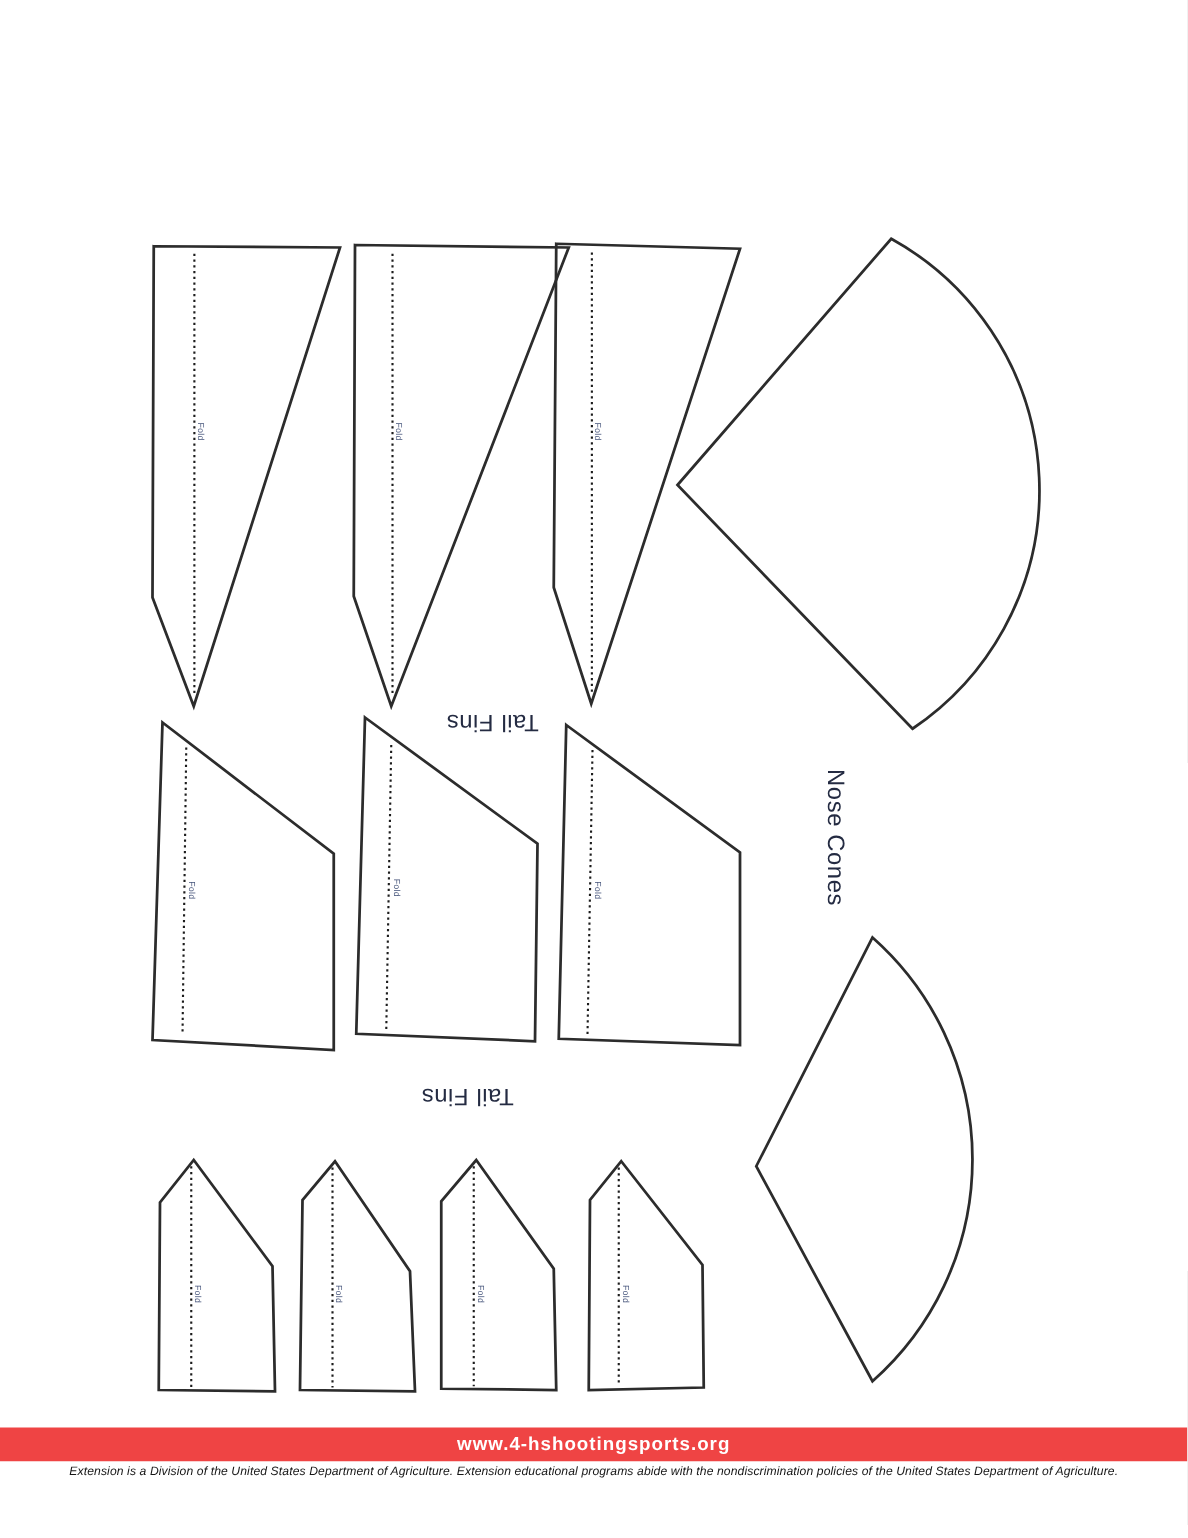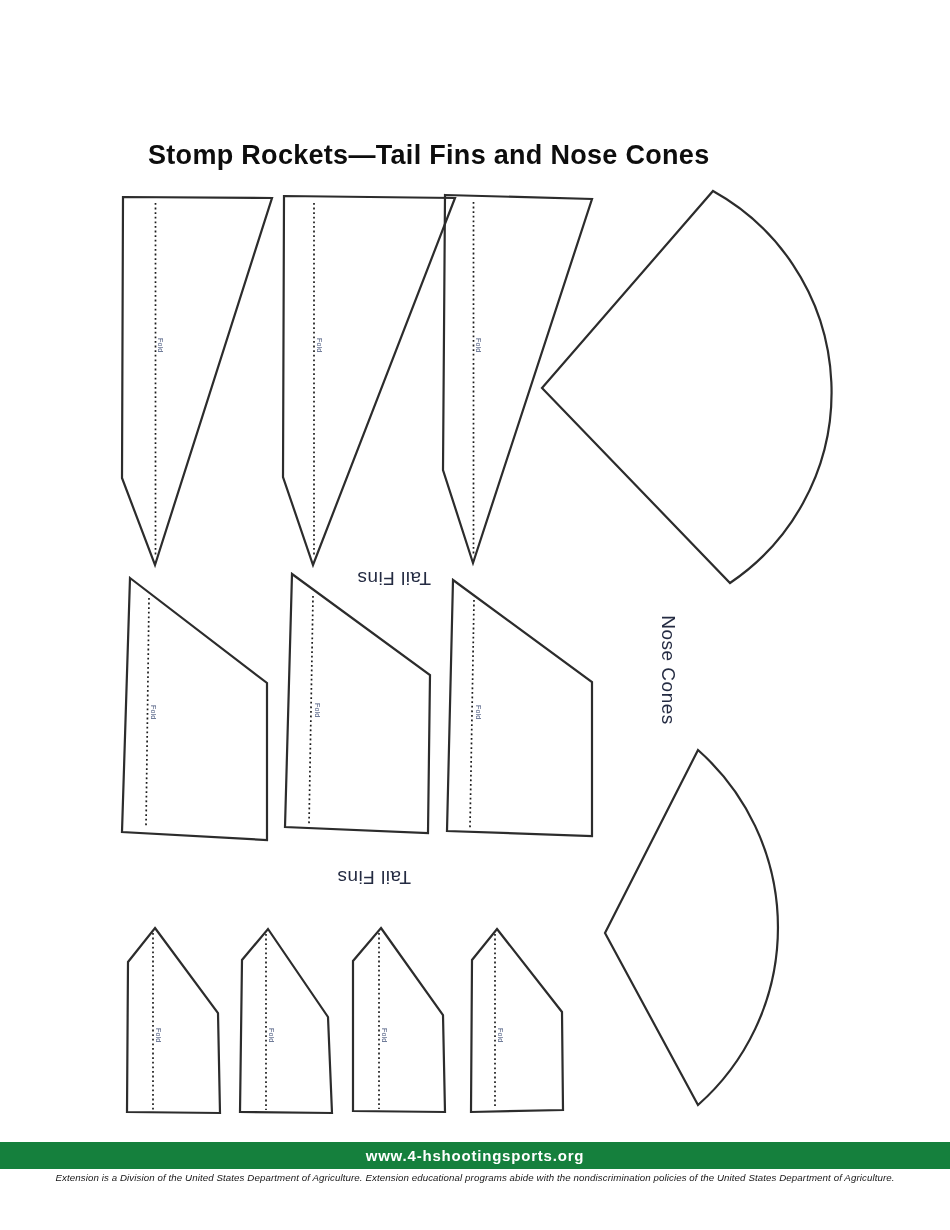--- a/index.html
+++ b/index.html
@@ -16,37 +16,36 @@
     font-size:27px;font-weight:bold;color:#0d0d0d;
     letter-spacing:0.3px;white-space:nowrap;
   }
   svg.templates{position:absolute;left:0;top:0;}
   svg .outline{fill:none;stroke:#2c2c2c;stroke-width:2.2;stroke-linejoin:miter;}
   svg .foldline{fill:none;stroke:#1c1c1c;stroke-width:1.7;stroke-dasharray:1.8 2.8;}
   svg .foldtext{font-family:"Liberation Sans",sans-serif;font-size:7px;fill:#44537a;letter-spacing:0.2px;}
   svg .sectionlabel{font-family:"Liberation Sans",sans-serif;font-size:19px;fill:#242b42;letter-spacing:0.5px;}
   .footer-bar{
     position:absolute;left:0;top:1142px;width:950px;height:27px;
-    background:#15803d;
+    background:#ef4444;
     display:flex;align-items:center;justify-content:center;
   }
   .footer-url{
     color:#ffffff;font-size:15px;font-weight:bold;letter-spacing:0.8px;
   }
   .footer-disclaimer{
     position:absolute;left:0;top:1172px;width:950px;
     text-align:center;font-size:9.7px;color:#161616;letter-spacing:0.1px;font-style:italic;
   }
 </style>
 </head>
 <body>
 
 <div class="page">
 
-  <div class="page-title">Stomp Rockets—Tail Fins and Nose Cones</div>
 
   <svg class="templates" width="950" height="1230" viewBox="0 0 950 1230" xmlns="http://www.w3.org/2000/svg">
 
     <polygon class="outline" points="123,197 272,198 155,565 122,478"></polygon>
     <line class="foldline" x1="155.5" y1="203" x2="155.5" y2="557"></line>
     <text class="foldtext" transform="translate(158,338) rotate(90)">Fold</text>
 
     <polygon class="outline" points="284,196 455,198 313,565 283,477"></polygon>
     <line class="foldline" x1="314" y1="203" x2="314" y2="557"></line>
     <text class="foldtext" transform="translate(317,338) rotate(90)">Fold</text>

